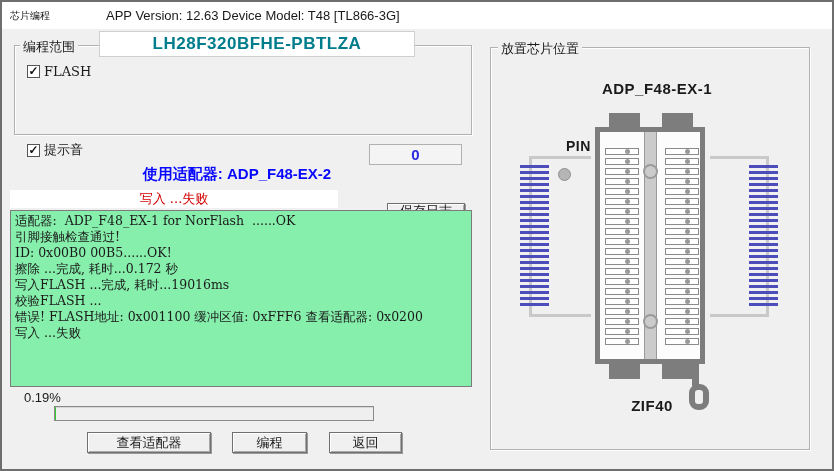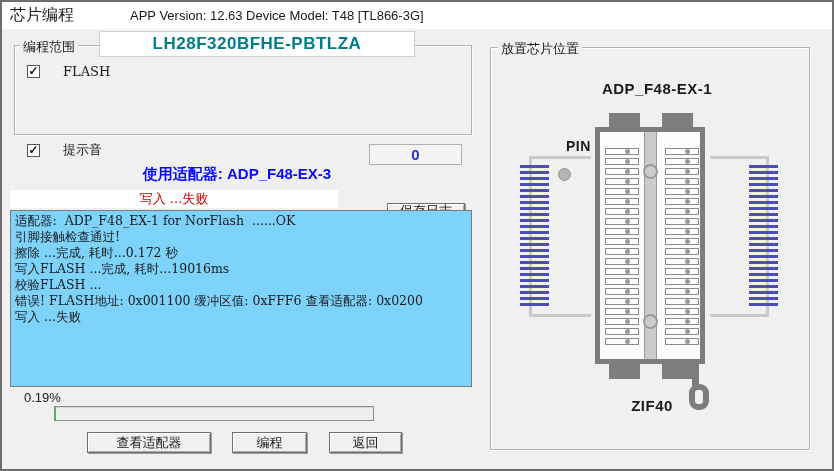--- a/index.html
+++ b/index.html
@@ -6,21 +6,21 @@
   html,body { background:#d8d8d8; }
   .window {
     position:relative; width:834px; height:471px;
     background:#f0f0f0; border:2px solid #6e6e6e; overflow:hidden;
     font-family:"Liberation Sans", sans-serif; color:#1a1a1a;
   }
   .titlebar {
     position:absolute; left:0; top:0; width:830px; height:27px;
     background:#ffffff; display:flex; align-items:center;
   }
-  .titlebar .title { margin-left:8px; font-size:16px; }
+  .titlebar .title { margin-left:8px; font-size:10px; }
   .titlebar .header { margin-left:56px; font-size:13px; }
 
   .groupbox {
     position:absolute; border:1px solid #b2b2b2;
     box-shadow:1px 1px 0 rgba(255,255,255,.9), inset 1px 1px 0 rgba(255,255,255,.9);
   }
   .grouplabel {
     position:absolute; background:#f0f0f0; padding:0 3px;
     font-family:"DejaVu Serif", serif; font-size:13px; z-index:3;
   }
@@ -32,21 +32,21 @@
     color:#007d8c; font-weight:bold; font-size:17px; letter-spacing:.5px;
   }
 
   .checkrow { position:absolute; display:flex; align-items:center; z-index:2; }
   .checkbox {
     width:13px; height:13px; background:#fff; border:1px solid #555;
     display:inline-flex; align-items:center; justify-content:center;
     font-size:12px; font-weight:bold; color:#111; line-height:1;
   }
   .checkbox.checked::before { content:"✓"; margin-top:-1px; }
-  .checkrow .cblabel { margin-left:23px; font-family:"DejaVu Serif", serif; font-size:13px;text-align:right; }
+  .checkrow .cblabel { margin-left:4px; font-family:"DejaVu Serif", serif; font-size:13px;text-align:right; }
 
   .addrline {
     position:absolute; left:162px; top:61px; color:#9c9c9c;
     font-family:"DejaVu Serif", serif; font-size:13px; display:flex;
   }
   .addrline span { white-space:pre; }
 
   .counterbox {
     position:absolute; left:367px; top:142px; width:93px; height:21px;
     background:#f4f4f4; border:1px solid #b0b0b0;
@@ -67,21 +67,21 @@
 
   .btn {
     position:absolute; background:#f0f0f0; border:1px solid #707070;
     box-shadow:inset 1px 1px 0 #ffffff, inset -1px -1px 0 #a9a9a9, 1px 1px 0 #9a9a9a;
     display:flex; align-items:center; justify-content:center;
     font-family:"DejaVu Serif", serif; font-size:13px; cursor:default;
   }
 
   .logbox {
     position:absolute; left:8px; top:208px; width:462px; height:177px;
-    background:#7dd3fc; border:1px solid #7c7c7c; padding:2px 4px;
+    background:#86efac; border:1px solid #7c7c7c; padding:2px 4px;
     font-family:"DejaVu Serif", serif; font-size:12.5px; line-height:16px;
     overflow:hidden; white-space:pre-wrap;
   }
 
   .pct { position:absolute; left:22px; top:388px; font-size:13px; font-family:"Liberation Sans",sans-serif; }
   .progress {
     position:absolute; left:52px; top:404px; width:320px; height:15px;
     background:#efefef; border:1px solid #8a8a8a;
     box-shadow:inset 1px 1px 0 #d6d6d6;
   }
@@ -148,29 +148,29 @@
 
   <div class="checkrow" style="left:25px; top:139px;">
     <span class="checkbox checked"></span>
     <span class="cblabel">提示音</span>
   </div>
 
   <div class="counterbox">
     <span>0</span>
   </div>
 
-  <div class="adapterline">使用适配器: ADP_F48-EX-3</div>
+  <div class="adapterline">使用适配器: ADP_F48-EX-2</div>
 
   <div class="statusstrip">
     <span>写入 ...失败</span>
   </div>
 
   <div class="btn" style="left:385px; top:189px; width:78px; height:16px;margin-top:12px;">保存日志</div>
 
-  <div class="logbox"><div>适配器:  ADP_F48_EX-1 for NorFlash  ......OK</div><div>引脚接触检查通过!</div><div>擦除 ...完成, 耗时...0.172 秒</div><div>写入FLASH ...完成, 耗时...19016ms</div><div>校验FLASH ...</div><div>错误! FLASH地址: 0x001100 缓冲区值: 0xFFF6 查看适配器: 0x0200</div><div>写入 ...失败</div></div>
+  <div class="logbox"><div>适配器:  ADP_F48_EX-1 for NorFlash  ......OK</div><div>引脚接触检查通过!</div><div>ID: 0x00B0 00B5......OK!</div><div>擦除 ...完成, 耗时...0.172 秒</div><div>写入FLASH ...完成, 耗时...19016ms</div><div>校验FLASH ...</div><div>错误! FLASH地址: 0x001100 缓冲区值: 0xFFF6 查看适配器: 0x0200</div><div>写入 ...失败</div></div>
 
   <div class="pct">0.19%</div>
   <div class="progress">
     <div class="fill" style="width: 0.19%;"></div>
   </div>
 
   <div class="btn" style="left:230px; top:430px; width:75px; height:21px;">编程</div>
   <div class="btn" style="left:85px; top:430px; width:124px; height:21px;">查看适配器</div>
   <div class="btn" style="left:327px; top:430px; width:73px; height:21px;">返回</div>
 

